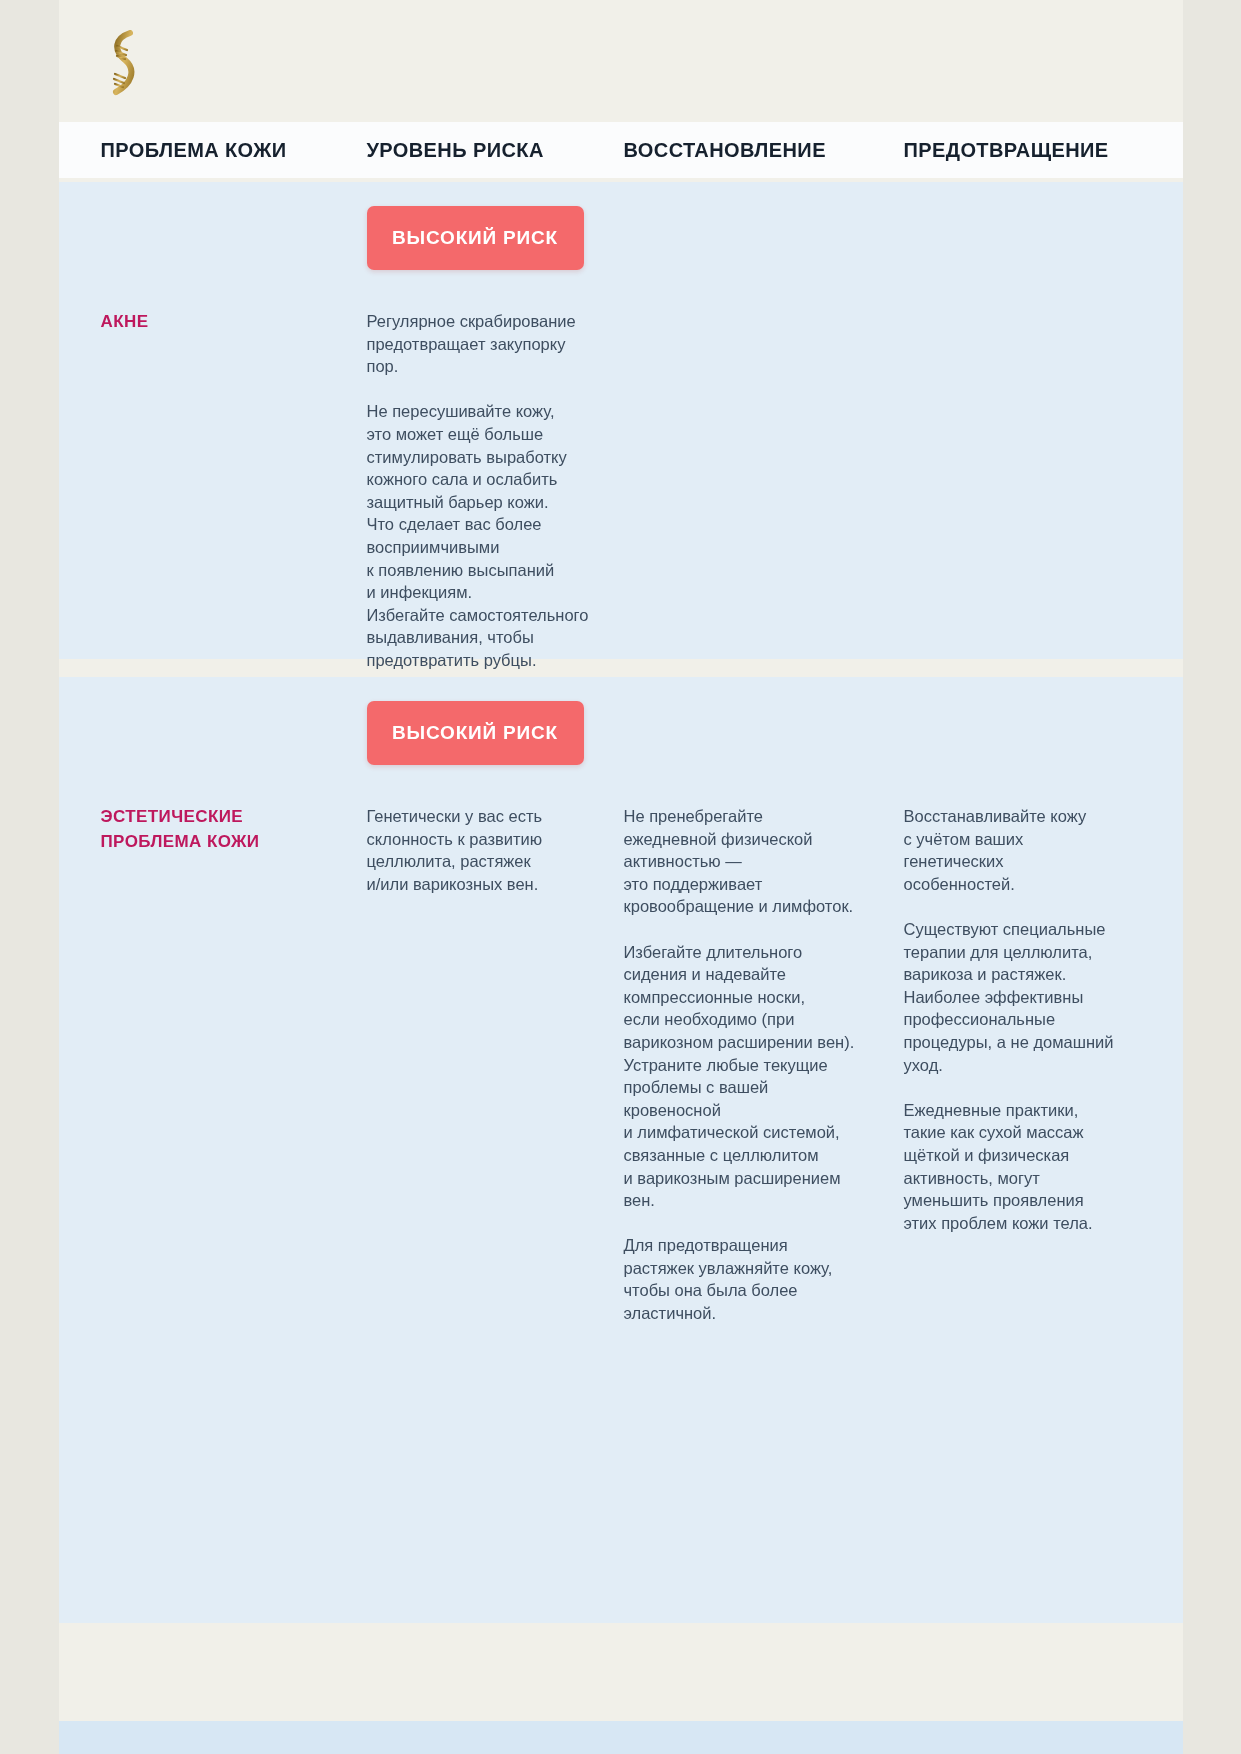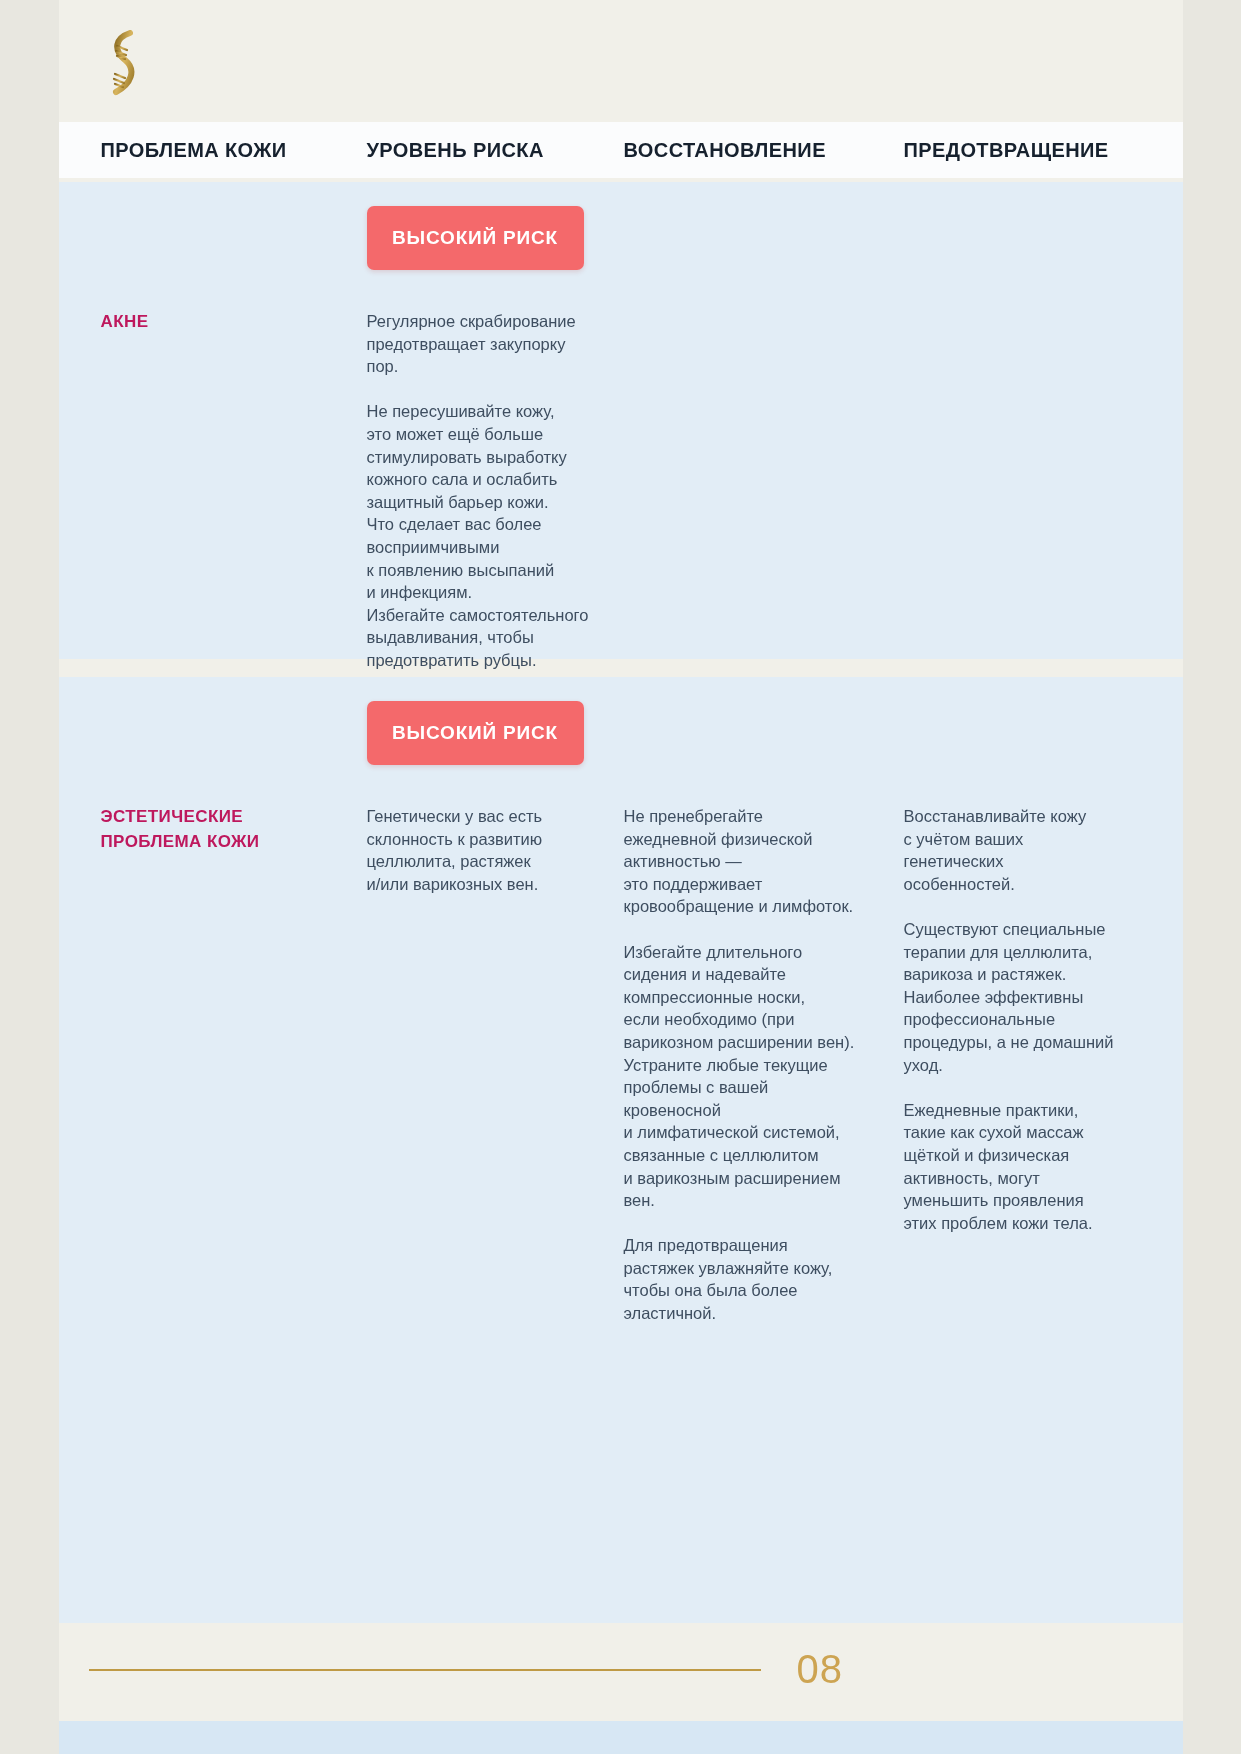--- a/index.html
+++ b/index.html
@@ -222,20 +222,16 @@
 
 Ежедневные практики,
 такие как сухой массаж
 щёткой и физическая
 активность, могут
 уменьшить проявления
 этих проблем кожи тела.</div>
     </div>
   </section>
 
-  <div class="footer">
-    <div class="footer-line"></div>
-    <div class="page-number">08</div>
-  </div>
 
   <div class="bottom-strip"></div>
 
 </div>
 
 </body></html>

